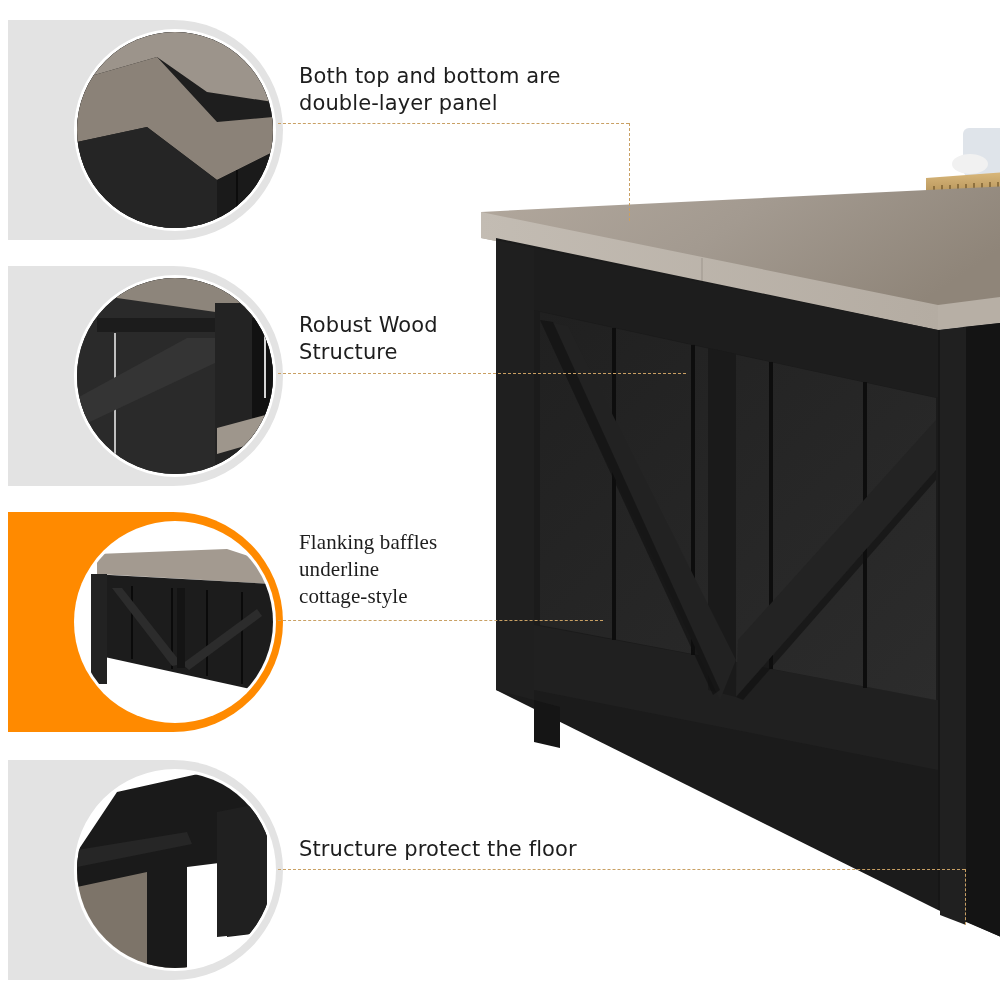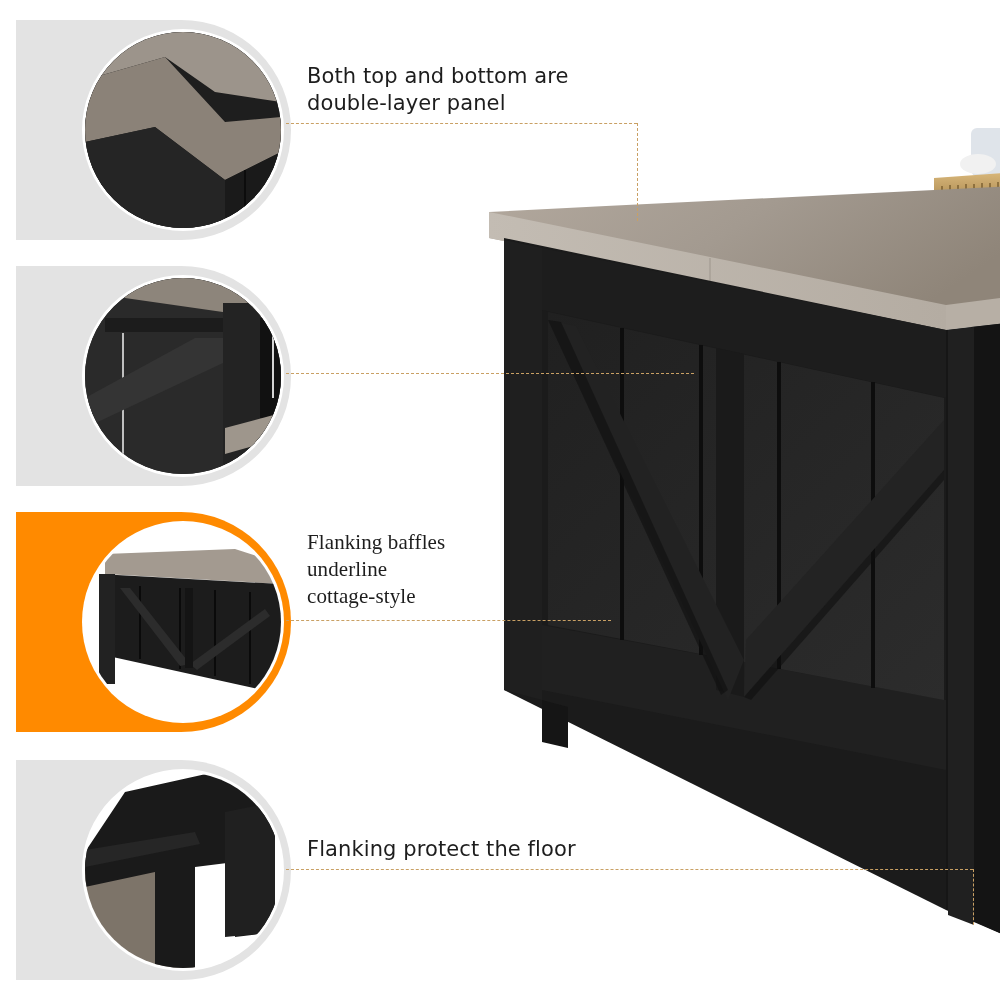--- a/index.html
+++ b/index.html
@@ -1,20 +1,20 @@
 <!DOCTYPE html>
 <html><head>
   <meta charset="utf-8">
   <style>
     html, body { margin: 0; padding: 0; }
     body {
       width: 1000px; height: 1000px; background: #ffffff; position: relative; overflow: hidden;
       font-family: "DejaVu Sans", "Liberation Sans", sans-serif;
     }
-    .stage { position: absolute; left: 16px; top: 0; width: 812px; height: 1000px; }
+    .stage { position: absolute; left: 8px; top: 0; width: 812px; height: 1000px; }
 
     
     .pill {
       position: absolute; left: 0; width: 275px; height: 220px;
       border-radius: 0 110px 110px 0;
       background: #e3e3e3;
     }
     .pill.active { background: #ff8a00; }
     .pill .ring {
       position: absolute; left: 66px; top: 9px; width: 202px; height: 202px;
@@ -154,20 +154,22 @@
           <rect x="20" y="40" width="118" height="14" fill="#1c1c1c"></rect>
           <line x1="38" y1="55" x2="38" y2="196" stroke="#bfbfbf" stroke-width="2"></line>
           <path d="M0 150 L0 120 L110 60 L138 60 L138 85 Z" fill="#343434"></path>
           <rect x="175" y="40" width="21" height="100" fill="#111"></rect>
           <line x1="188" y1="45" x2="188" y2="120" stroke="#d5d5d5" stroke-width="2"></line>
           <path d="M140 150 L196 135 L196 160 L140 176 Z" fill="#9e968c"></path>
         </svg>
       </div>
     </div>
   </div>
+  <div class="callout-text" style="top:312px;">Robust Wood
+Structure</div>
   <div class="leader-h" style="left:270px; top:373px; width:408px;"></div>
 
   <div class="pill active" style="top:512px;">
     <div class="ring">
       <div class="photo" style="background:#ffffff;">
         <svg viewBox="0 0 196 196">
           <rect width="196" height="196" fill="#ffffff"></rect>
           <path d="M20 30 L150 25 L196 40 L196 60 L20 50 Z" fill="#a39a90"></path>
           <path d="M14 50 L196 60 L196 170 L14 130 Z" fill="#1c1c1c"></path>
           <rect x="14" y="50" width="16" height="110" fill="#222"></rect>
@@ -195,17 +197,17 @@
         <svg viewBox="0 0 196 196">
           <rect width="196" height="196" fill="#ffffff"></rect>
           <path d="M0 90 L110 60 L110 196 L0 196 Z" fill="#7d7469"></path>
           <path d="M40 20 L130 0 L190 30 L190 160 L150 165 L150 90 L110 95 L110 196 L70 196 L70 100 L0 115 L0 80 Z" fill="#1a1a1a"></path>
           <path d="M0 78 L110 60 L115 72 L0 95 Z" fill="#262626"></path>
           <path d="M140 40 L190 30 L190 160 L140 165 Z" fill="#202020"></path>
         </svg>
       </div>
     </div>
   </div>
-  <div class="callout-text" style="top:836px;">Flanking protect the floor</div>
+  <div class="callout-text" style="top:836px;">Structure protect the floor</div>
   <div class="leader-h" style="left:270px; top:869px; width:687px;"></div>
   <div class="leader-v" style="left:957px; top:869px; height:56px;"></div>
 
 </div>
 
 </body></html>

